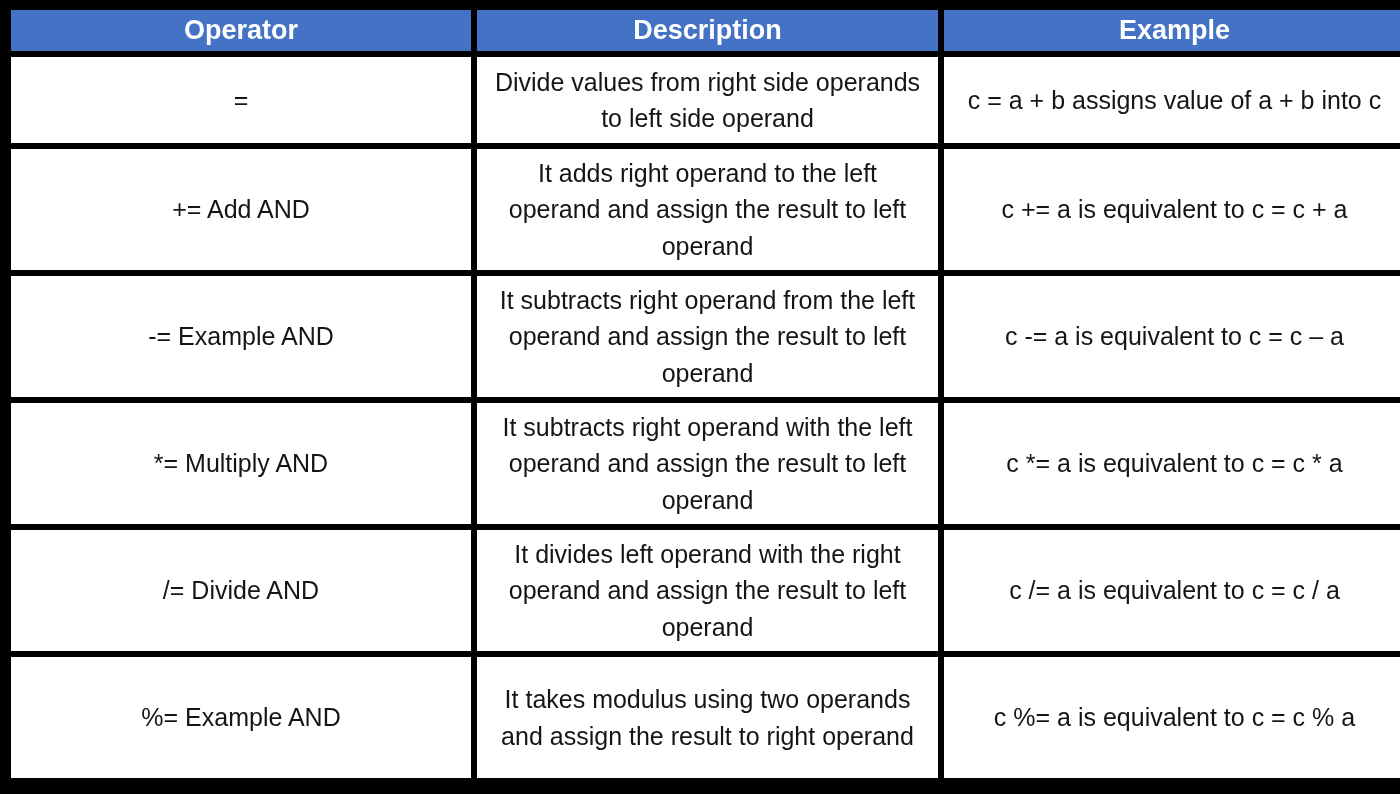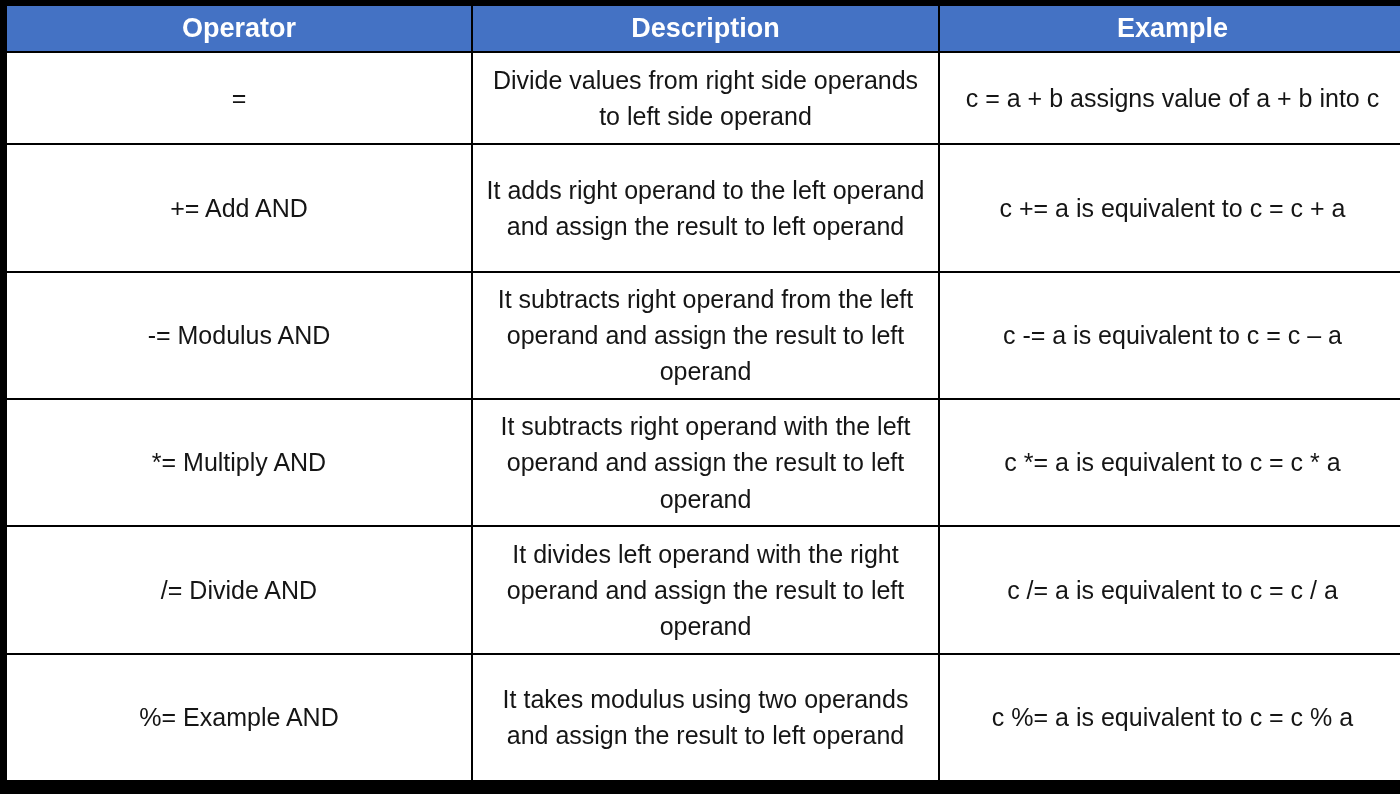--- a/index.html
+++ b/index.html
@@ -13,21 +13,21 @@
     background: #000000;
     padding: 4px 5px 12px 5px;
   }
   table.operators {
     width: 100%; height: 778px;
     border-collapse: collapse;
     table-layout: fixed;
     background: #ffffff;
   }
   table.operators th, table.operators td {
-    border: 2px solid #000000;
+    border: 6px solid #000000;
     text-align: center;
     vertical-align: middle;
     padding: 2px 12px;
     overflow: hidden;
   }
   table.operators th {
     background: #4472C4;
     color: #ffffff;
     font-weight: bold;
     font-size: 27px;
@@ -67,34 +67,34 @@
         <td>=</td>
         <td>Divide values from right side operands to left side operand</td>
         <td>c = a + b assigns value of a + b into c</td>
       </tr>
       <tr>
         <td>+= Add AND</td>
         <td>It adds right operand to the left operand and assign the result to left operand</td>
         <td>c += a is equivalent to c = c + a</td>
       </tr>
       <tr>
-        <td>-= Modulus AND</td>
+        <td>-= Example AND</td>
         <td>It subtracts right operand from the left operand and assign the result to left operand</td>
         <td>c -= a is equivalent to c = c – a</td>
       </tr>
       <tr>
         <td>*= Multiply AND</td>
         <td>It subtracts right operand with the left operand and assign the result to left operand</td>
         <td>c *= a is equivalent to c = c * a</td>
       </tr>
       <tr>
         <td>/= Divide AND</td>
         <td>It divides left operand with the right operand and assign the result to left operand</td>
         <td>c /= a is equivalent to c = c / a</td>
       </tr>
       <tr>
         <td>%= Example AND</td>
-        <td>It takes modulus using two operands and assign the result to left operand</td>
+        <td>It takes modulus using two operands and assign the result to right operand</td>
         <td>c %= a is equivalent to c = c % a</td>
       </tr>
     </tbody>
   </table>
 </div>
 
 </body></html>

